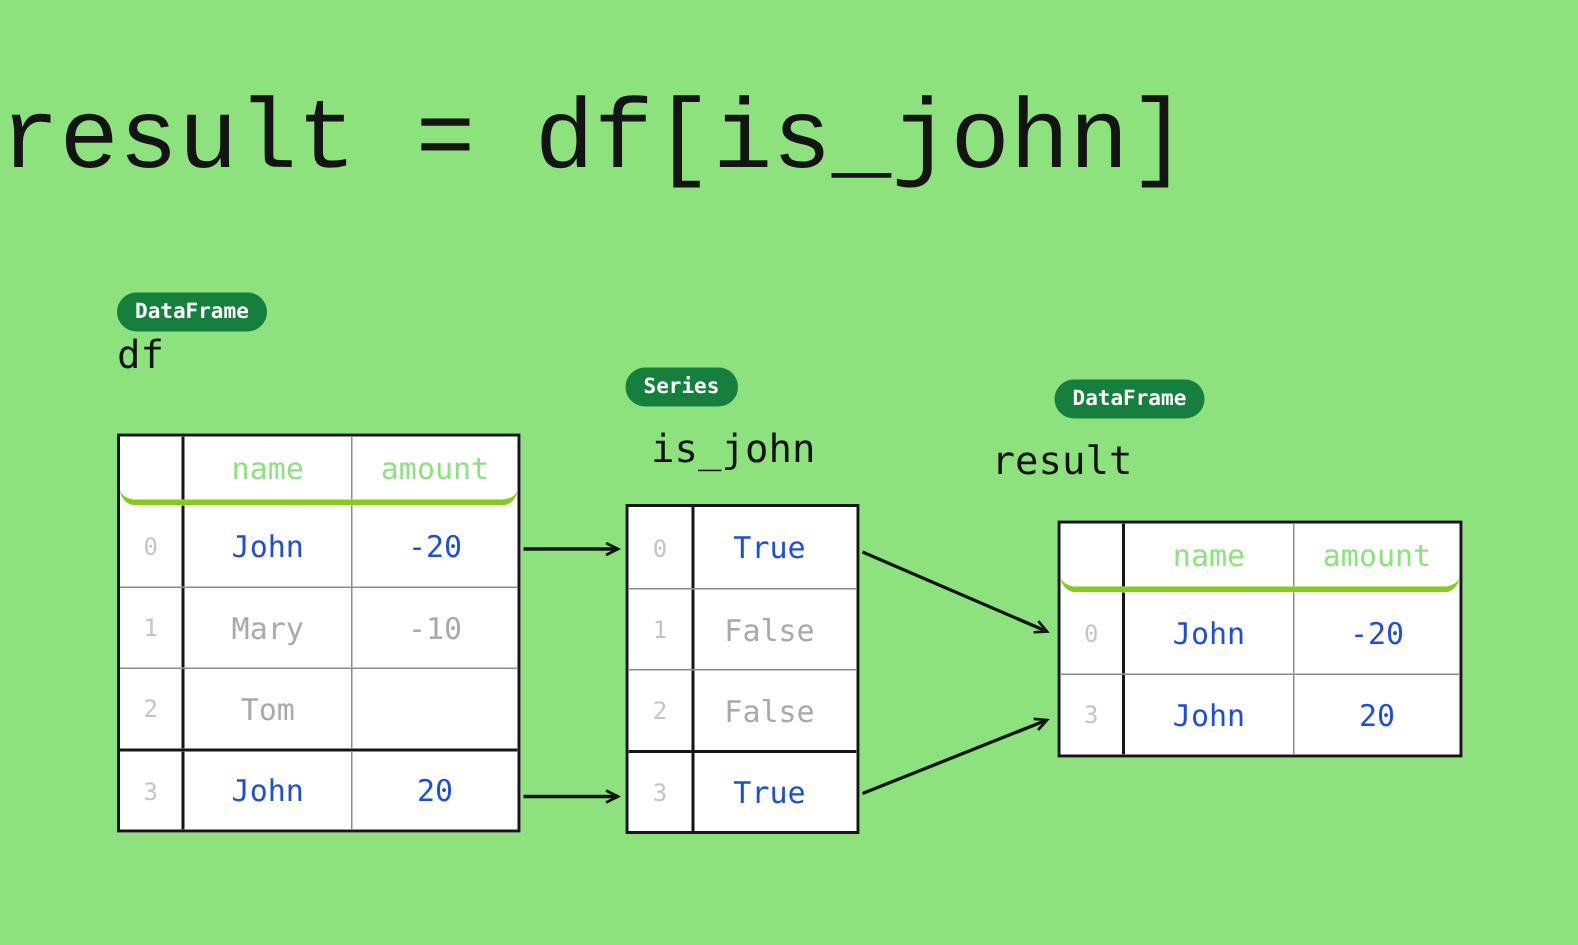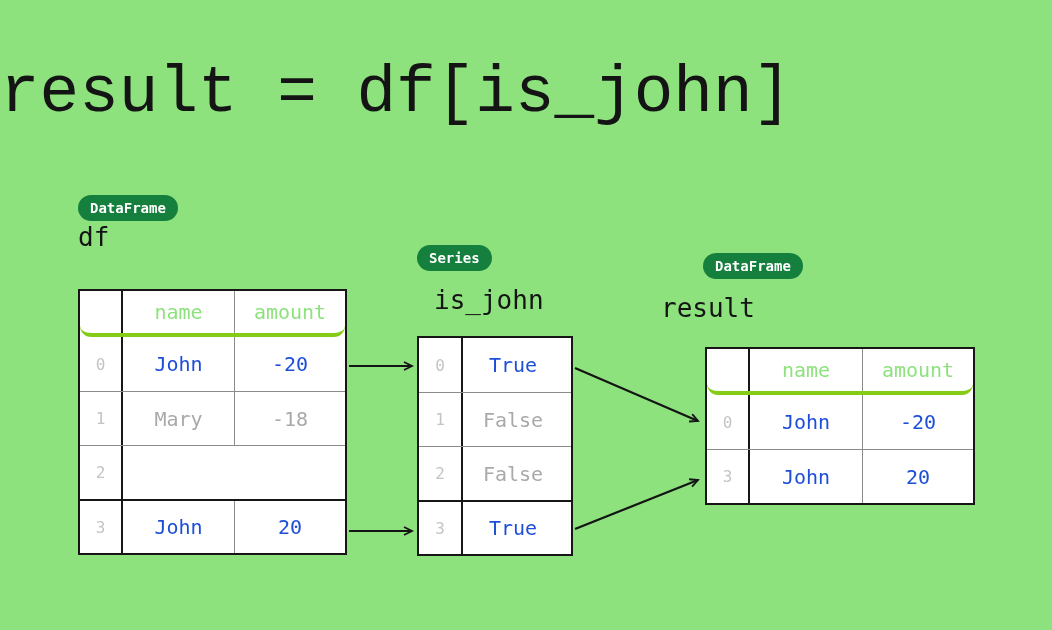--- a/index.html
+++ b/index.html
@@ -70,24 +70,25 @@
     <div class="cell c2 green">amount</div>
   </div>
   <div class="trow tr first">
     <div class="cell cidx">0</div>
     <div class="cell c1 csep hl">John</div>
     <div class="cell c2 hl">-20</div>
   </div>
   <div class="trow tr">
     <div class="cell cidx">1</div>
     <div class="cell c1 csep muted">Mary</div>
-    <div class="cell c2 muted">-18</div>
+    <div class="cell c2 muted">-10</div>
   </div>
   <div class="trow tr">
     <div class="cell cidx">2</div>
+    <div class="cell c1 csep muted">Tom</div>
   </div>
   <div class="trow tr darktop">
     <div class="cell cidx">3</div>
     <div class="cell c1 csep hl">John</div>
     <div class="cell c2 hl">20</div>
   </div>
 </div>
 
 <div class="badge" style="left:417px;top:245px;">Series</div>
 <div class="obj-label" style="left:434px;top:287px;">is_john</div>

